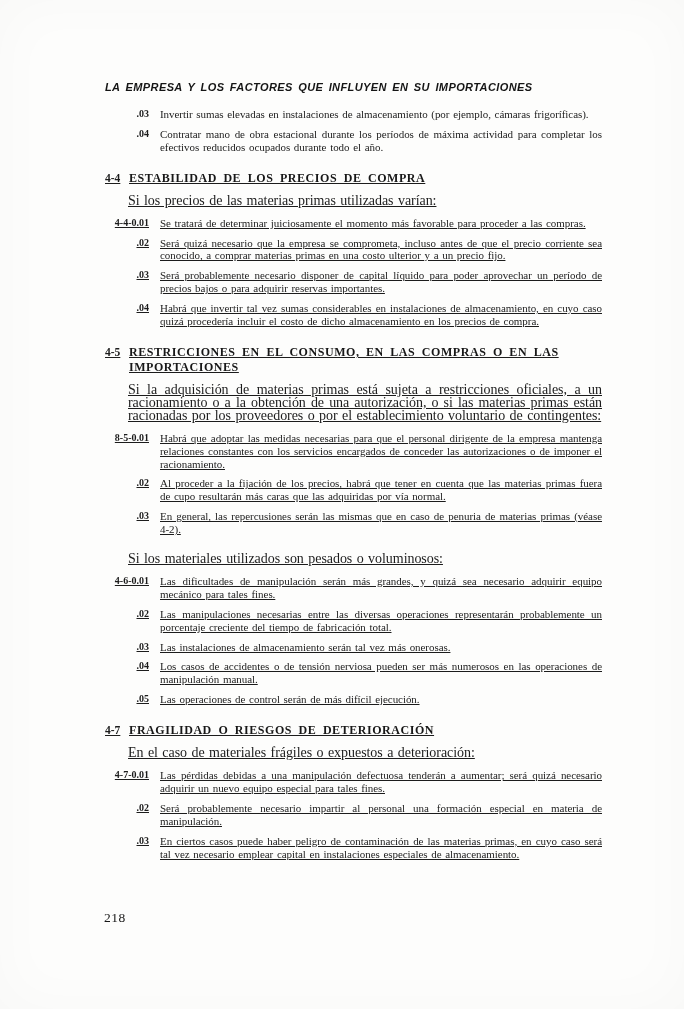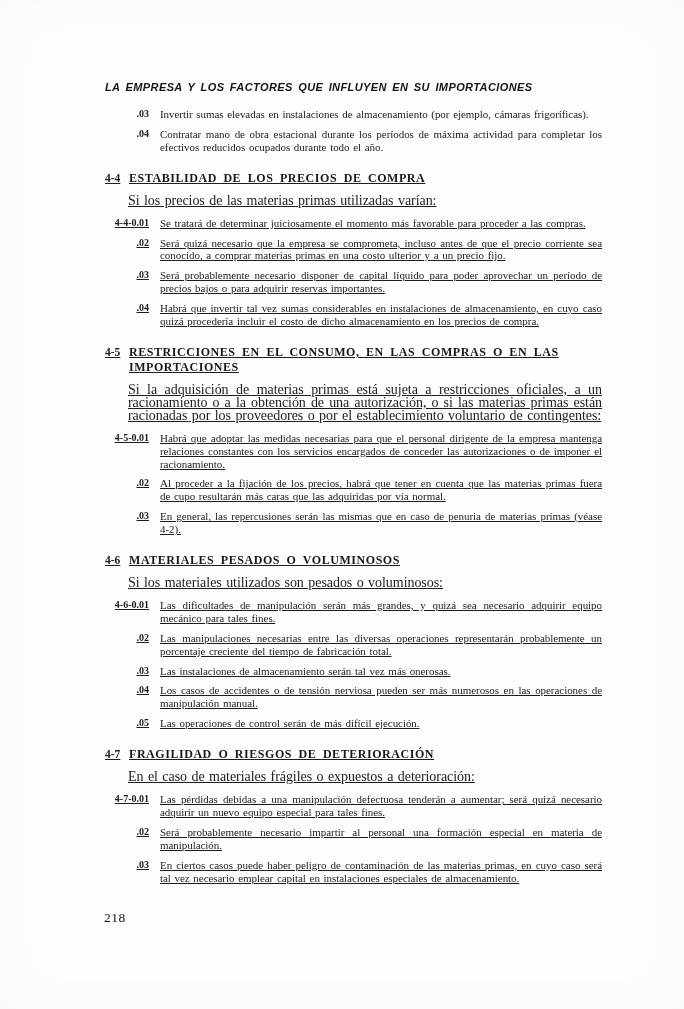--- a/index.html
+++ b/index.html
@@ -150,41 +150,37 @@
   </section>
 
   <section class="section">
     <div class="section-heading">
       <span class="sec-num">4-5</span>
       <span class="sec-title">RESTRICCIONES EN EL CONSUMO, EN LAS COMPRAS O EN LAS IMPORTACIONES</span>
     </div>
     <p class="intro">Si la adquisición de materias primas está sujeta a restricciones oficiales, a un racionamiento o a la obtención de una autorización, o si las materias primas están racionadas por los proveedores o por el establecimiento voluntario de contingentes:</p>
     <div class="items">
   <div class="item">
-    <span class="item-label">4-5-0.01</span>
+    <span class="item-label">8-5-0.01</span>
     <p class="item-text">Habrá que adoptar las medidas necesarias para que el personal dirigente de la empresa mantenga relaciones constantes con los servicios encargados de conceder las autorizaciones o de imponer el racionamiento.</p>
   </div>
 
   <div class="item">
     <span class="item-label">.02</span>
     <p class="item-text">Al proceder a la fijación de los precios, habrá que tener en cuenta que las materias primas fuera de cupo resultarán más caras que las adquiridas por vía normal.</p>
   </div>
 
   <div class="item">
     <span class="item-label">.03</span>
     <p class="item-text">En general, las repercusiones serán las mismas que en caso de penuria de materias primas (véase 4-2).</p>
   </div>
 </div>
   </section>
 
   <section class="section">
-    <div class="section-heading">
-      <span class="sec-num">4-6</span>
-      <span class="sec-title">MATERIALES PESADOS O VOLUMINOSOS</span>
-    </div>
     <p class="intro">Si los materiales utilizados son pesados o voluminosos:</p>
     <div class="items">
   <div class="item">
     <span class="item-label">4-6-0.01</span>
     <p class="item-text">Las dificultades de manipulación serán más grandes, y quizá sea necesario adquirir equipo mecánico para tales fines.</p>
   </div>
 
   <div class="item">
     <span class="item-label">.02</span>
     <p class="item-text">Las manipulaciones necesarias entre las diversas operaciones representarán probablemente un porcentaje creciente del tiempo de fabricación total.</p>

